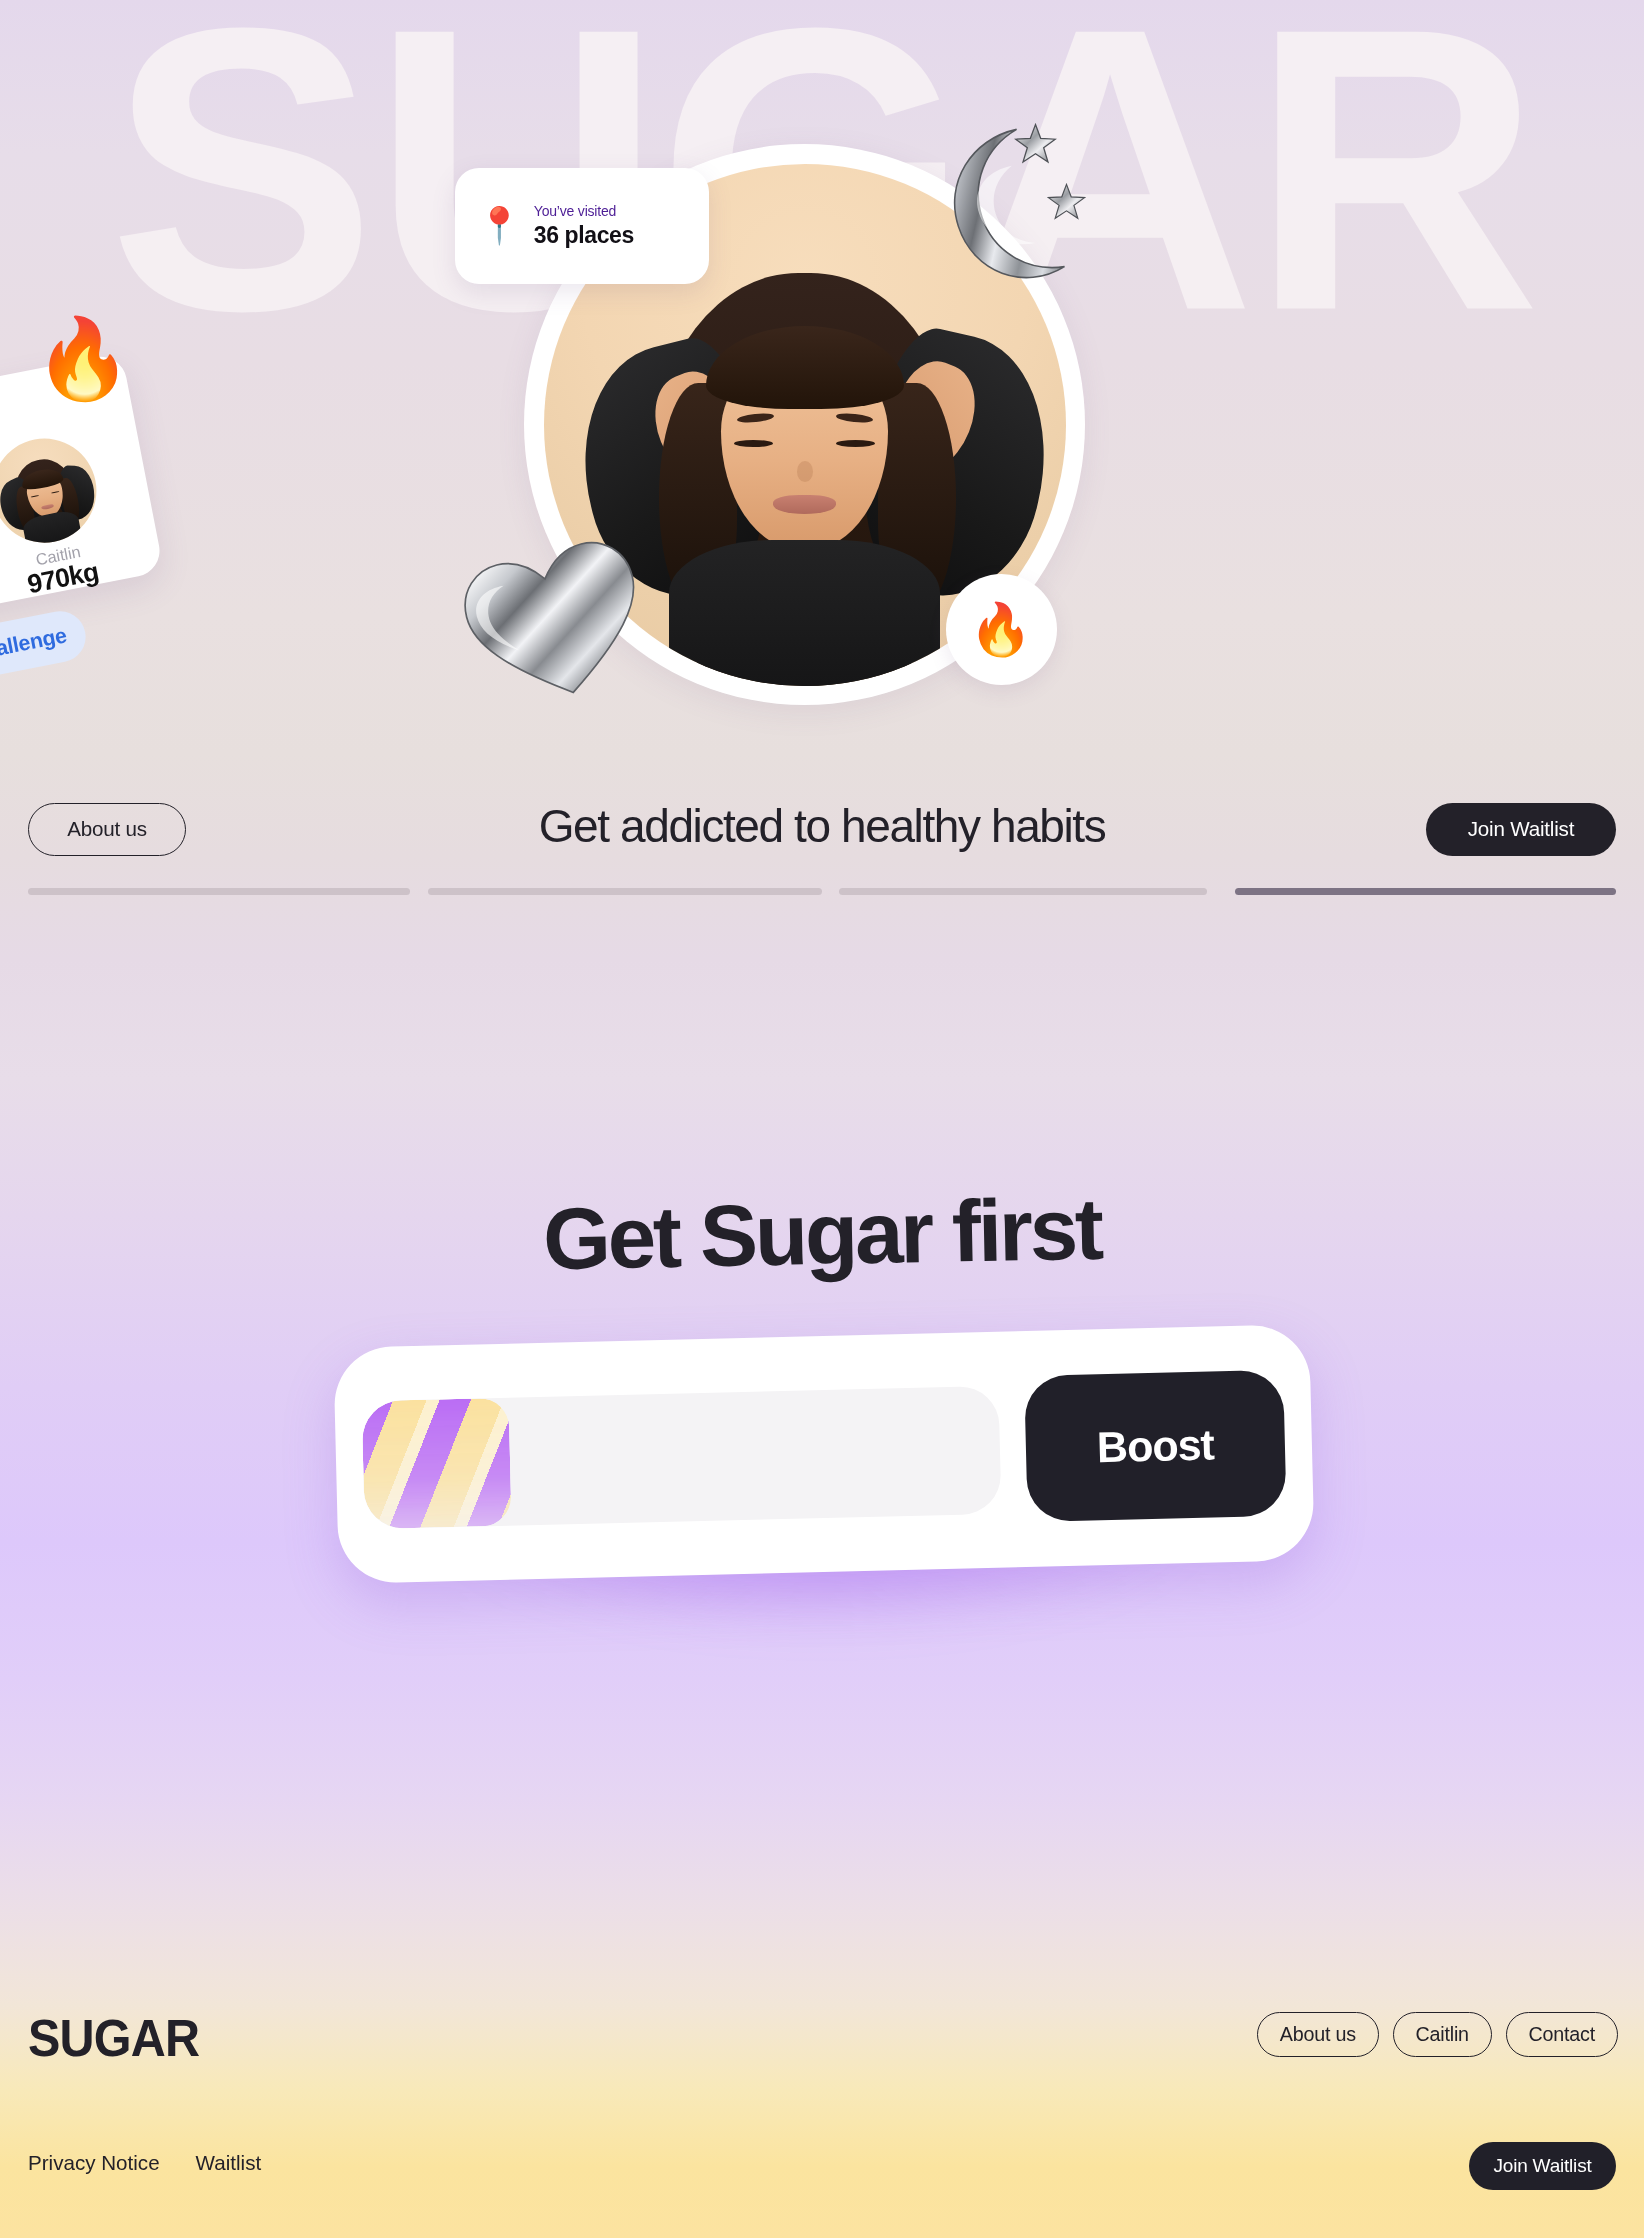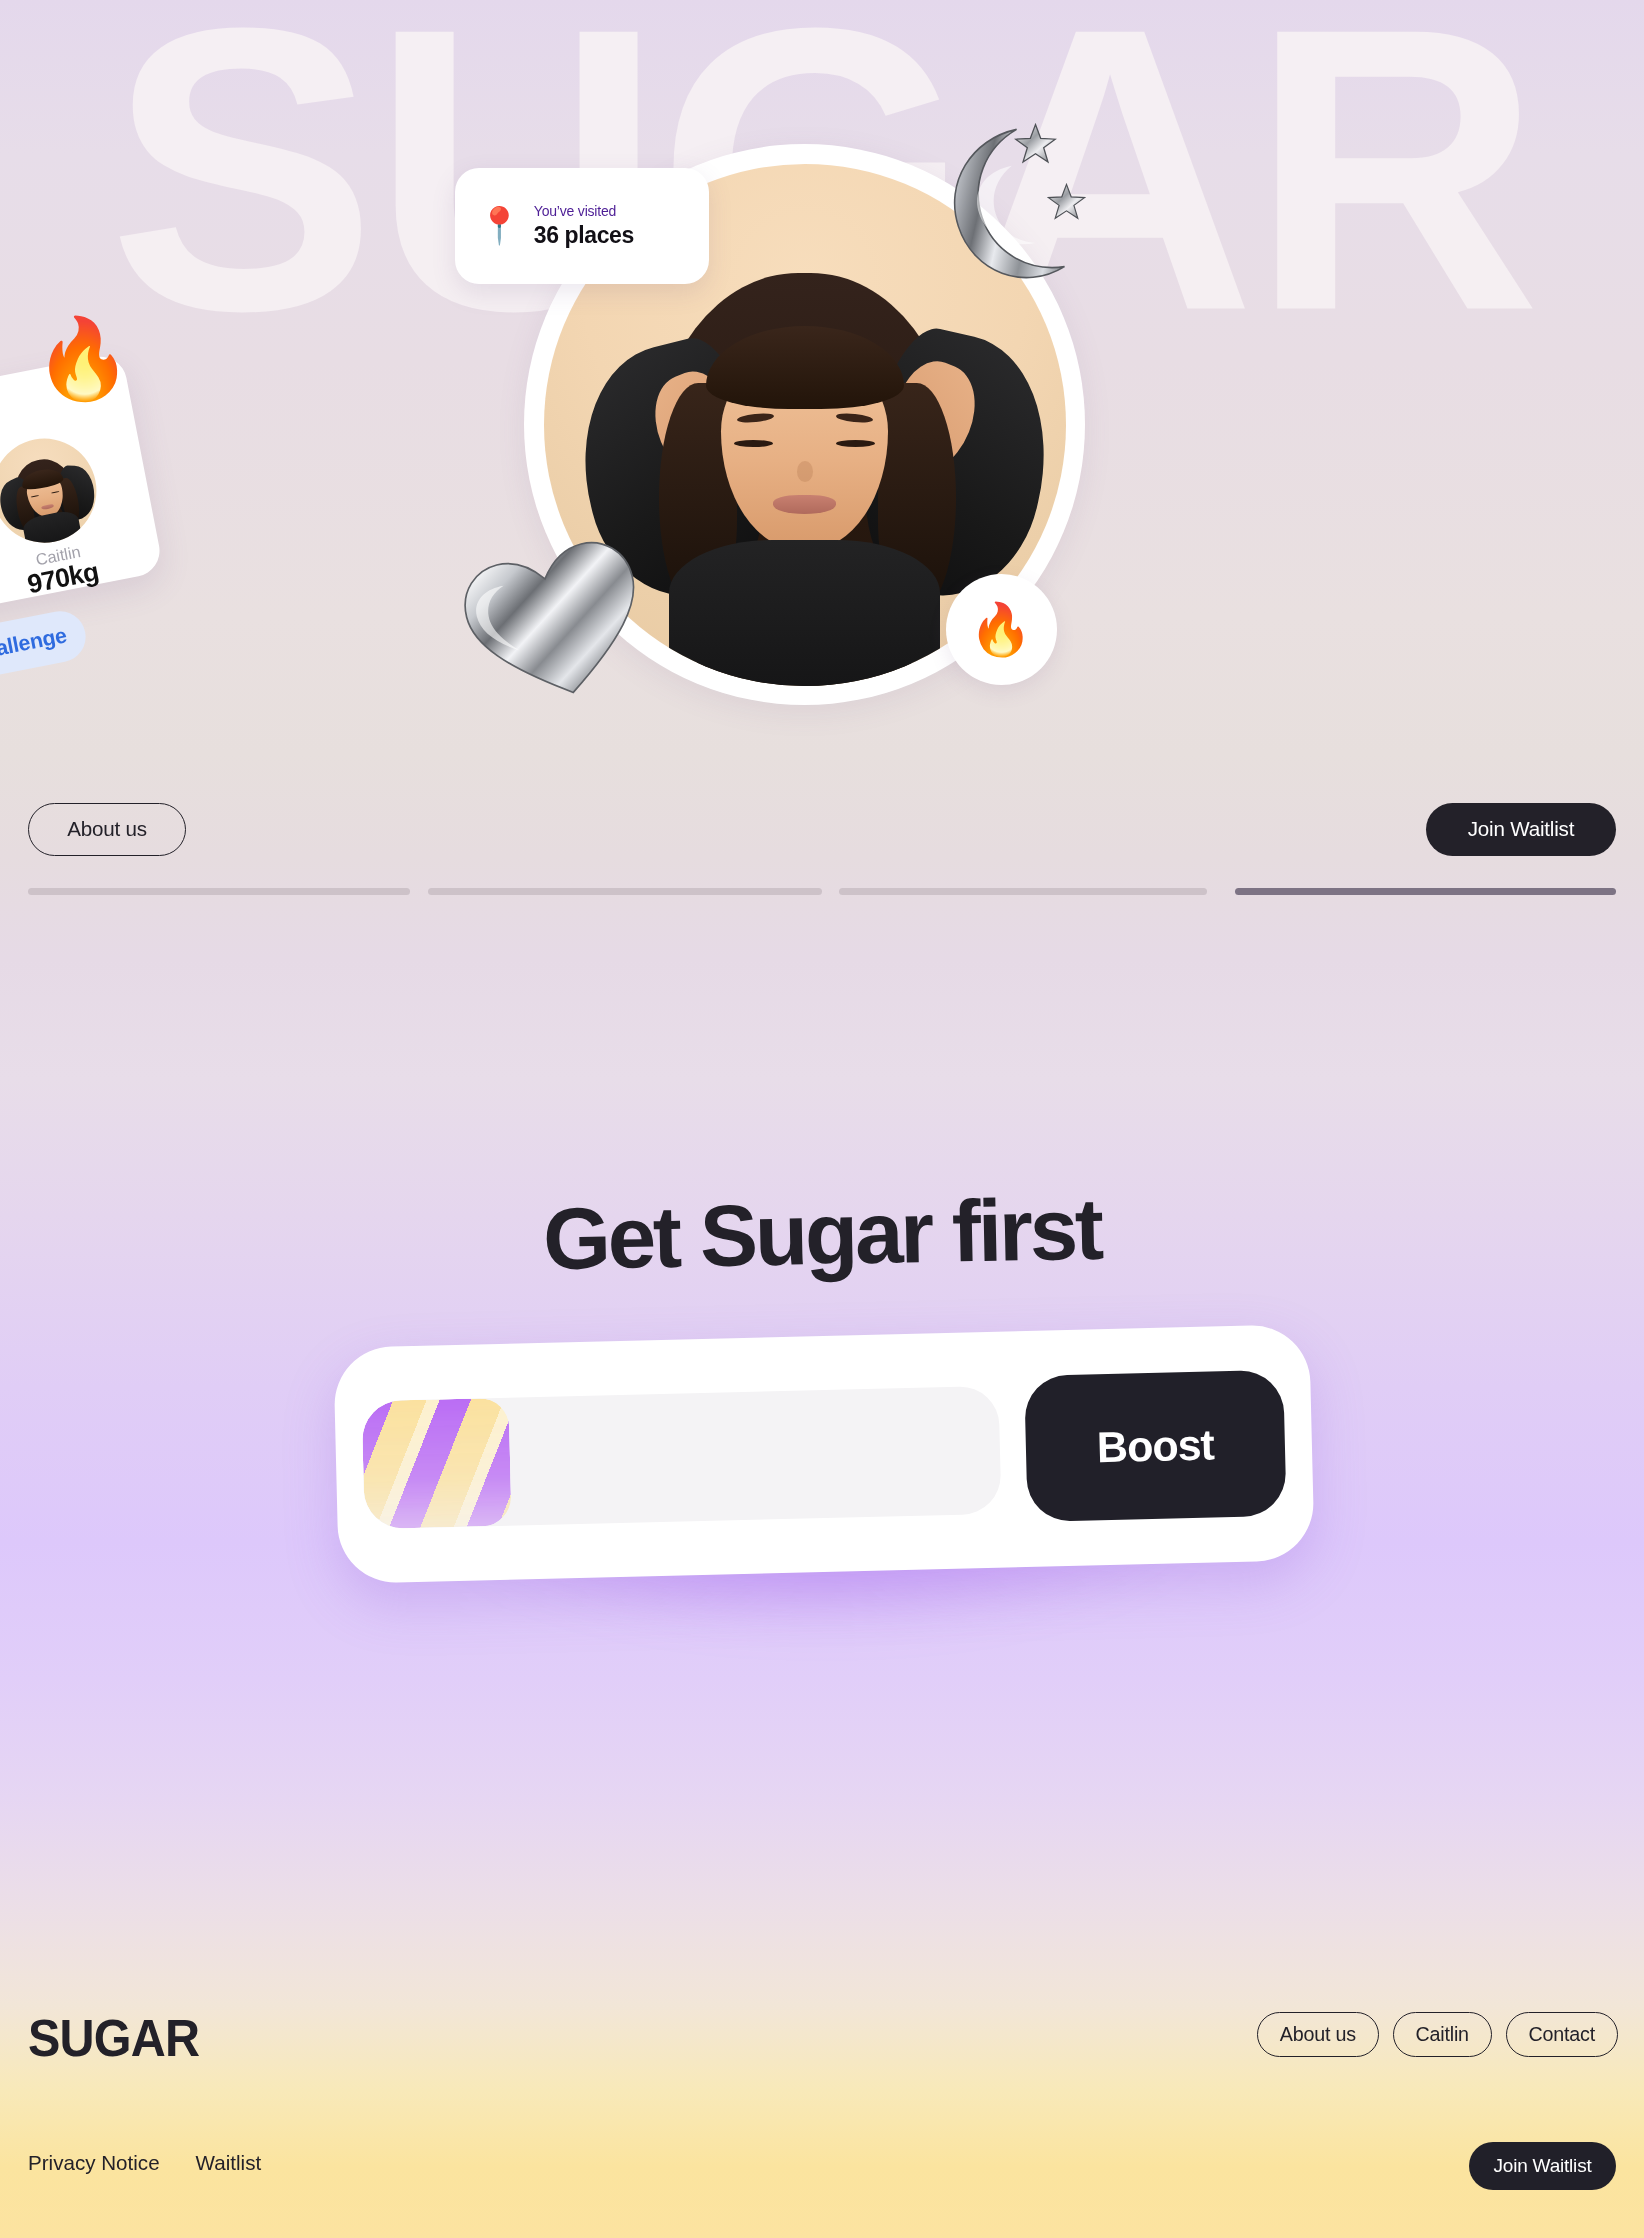--- a/index.html
+++ b/index.html
@@ -466,20 +466,21 @@
       <span class="lb-weight">970kg</span>
       <div class="lb-pill">
         <span>quat Challenge</span>
       </div>
       <span class="lb-fire">🔥</span>
     </div>
   </div>
 
   <div id="navrow">
     <button class="btn-outline" id="about-top">About us</button>
+    <div id="nav-title">Get addicted to healthy habits</div>
     <button id="join-top">Join Waitlist</button>
   </div>
 
   <div id="segments">
     <div class="seg dim" style="left:28px;  width:382px;"></div>
     <div class="seg dim" style="left:428px; width:394px;"></div>
     <div class="seg dim" style="left:839px; width:368px;"></div>
     <div class="seg on" style="left:1235px; width:381px;"></div>
   </div>
 

